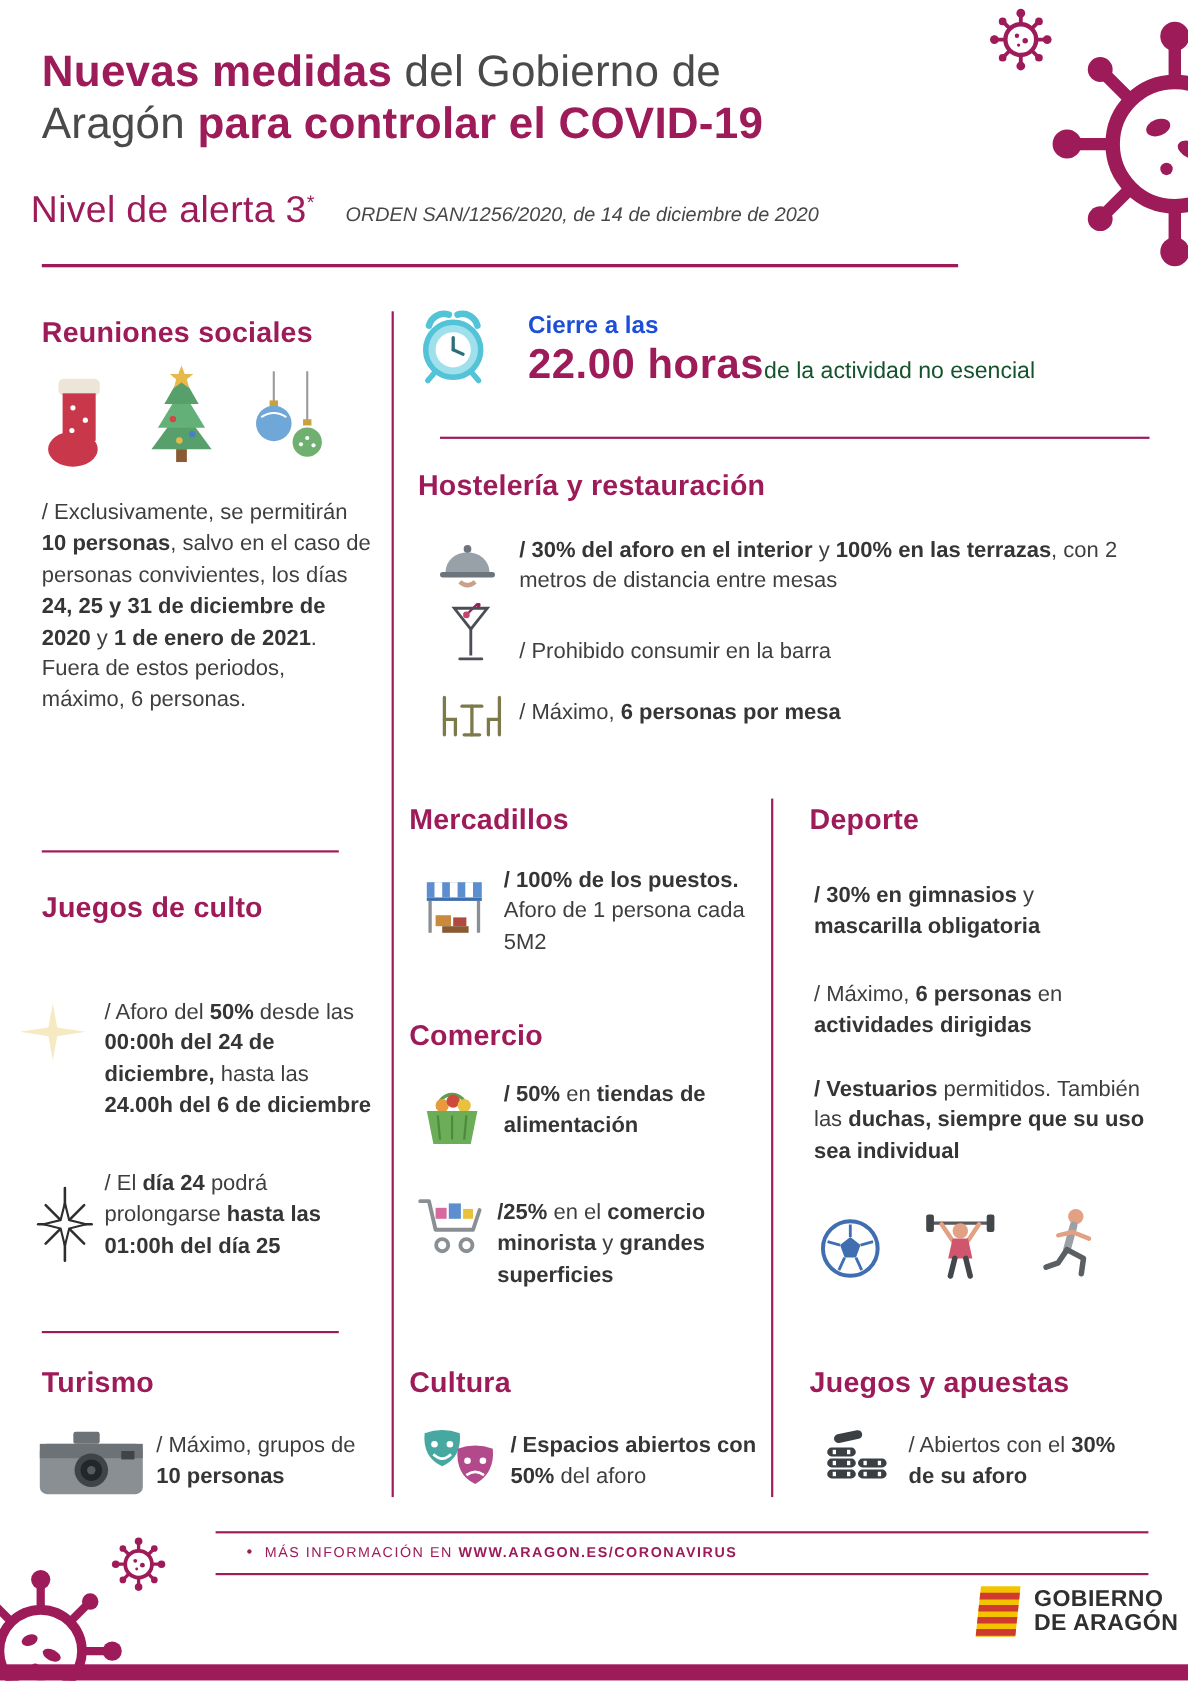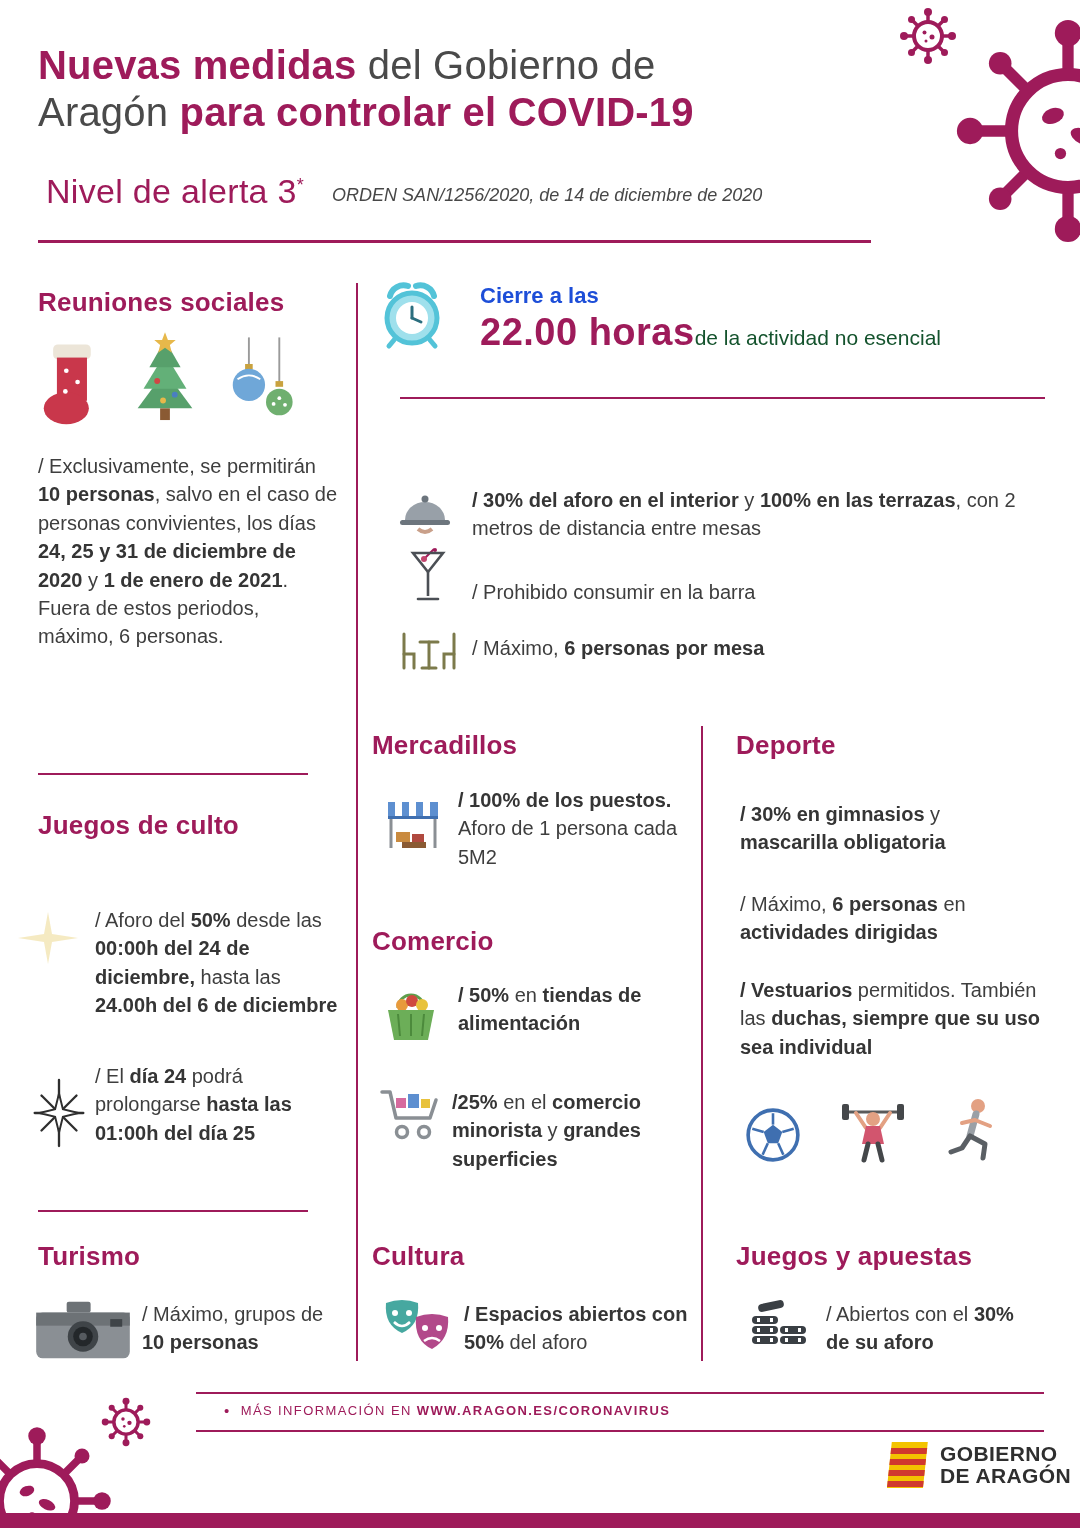--- a/index.html
+++ b/index.html
@@ -45,21 +45,21 @@
 </head>
 <body>
 
 <div class="page">
 
   <div class="abs title" style="left:38px;top:42px;width:850px;">
     <div><span class="b">Nuevas medidas</span><span> del Gobierno de</span></div>
     <div><span>Aragón </span><span class="b">para controlar el COVID-19</span></div>
   </div>
 
-  <div class="abs alert-row" style="left:46px;top:172px;">
+  <div class="abs alert-row" style="left:28px;top:172px;">
     <span class="alert"><span>Nivel de alerta 3</span><sup>*</sup></span>
     <span class="order">ORDEN SAN/1256/2020, de 14 de diciembre de 2020</span>
   </div>
 
   <div class="abs rule" style="left:38px;top:240px;width:833px;height:3px;"></div>
 
   <svg class="abs" style="left:898px;top:6px;" width="60" height="60" viewBox="0 0 120 120">
     <g stroke="#9e1b5a" stroke-width="7" stroke-linecap="round">
       <line x1="60" y1="60" x2="60" y2="12"></line>
         <line x1="60" y1="60" x2="60" y2="108"></line>
@@ -206,20 +206,21 @@
   <div class="abs" style="left:480px;top:283px;">
     <div class="closure-l1">Cierre a las</div>
     <div class="closure-l2">
       <span class="closure-time">22.00 horas</span>
       <span class="closure-rest"> de la actividad no esencial</span>
     </div>
   </div>
 
   <div class="abs rule" style="left:400px;top:397px;width:645px;height:2px;"></div>
 
+  <h2 class="abs sec-title" style="left:380px;top:426px;">Hostelería y restauración</h2>
 
   <svg class="abs" style="left:398px;top:490px;" width="54" height="46" viewBox="0 0 54 46">
     <path d="M7 30 a20 18 0 0 1 40 0 z" fill="#98a0a8"></path>
     <circle cx="27" cy="9" r="3.5" fill="#6c757d"></circle>
     <rect x="2" y="30" width="50" height="5" rx="2.5" fill="#6c757d"></rect>
     <path d="M20 39 q7 6 14 0" stroke="#c9a08a" stroke-width="4" fill="none"></path>
   </svg>
   <p class="abs txt" style="left:472px;top:486px;width:575px;"><span class="b">/ 30% del aforo en el interior</span><span> y </span><span class="b">100% en las terrazas</span><span>, con 2 metros de distancia entre mesas</span></p>
 
   <svg class="abs" style="left:410px;top:548px;" width="36" height="58" viewBox="0 0 36 58">

